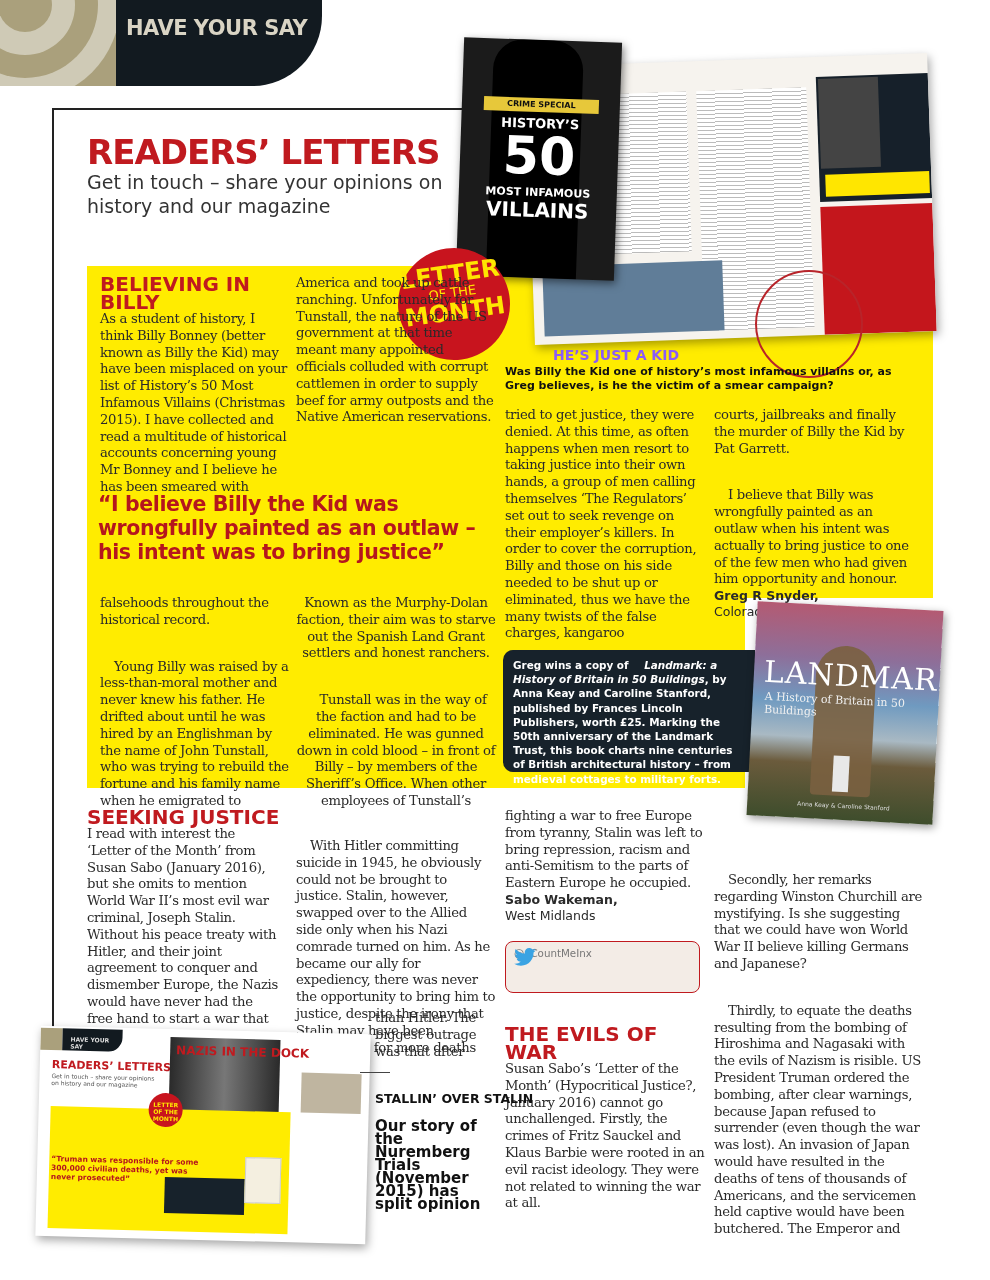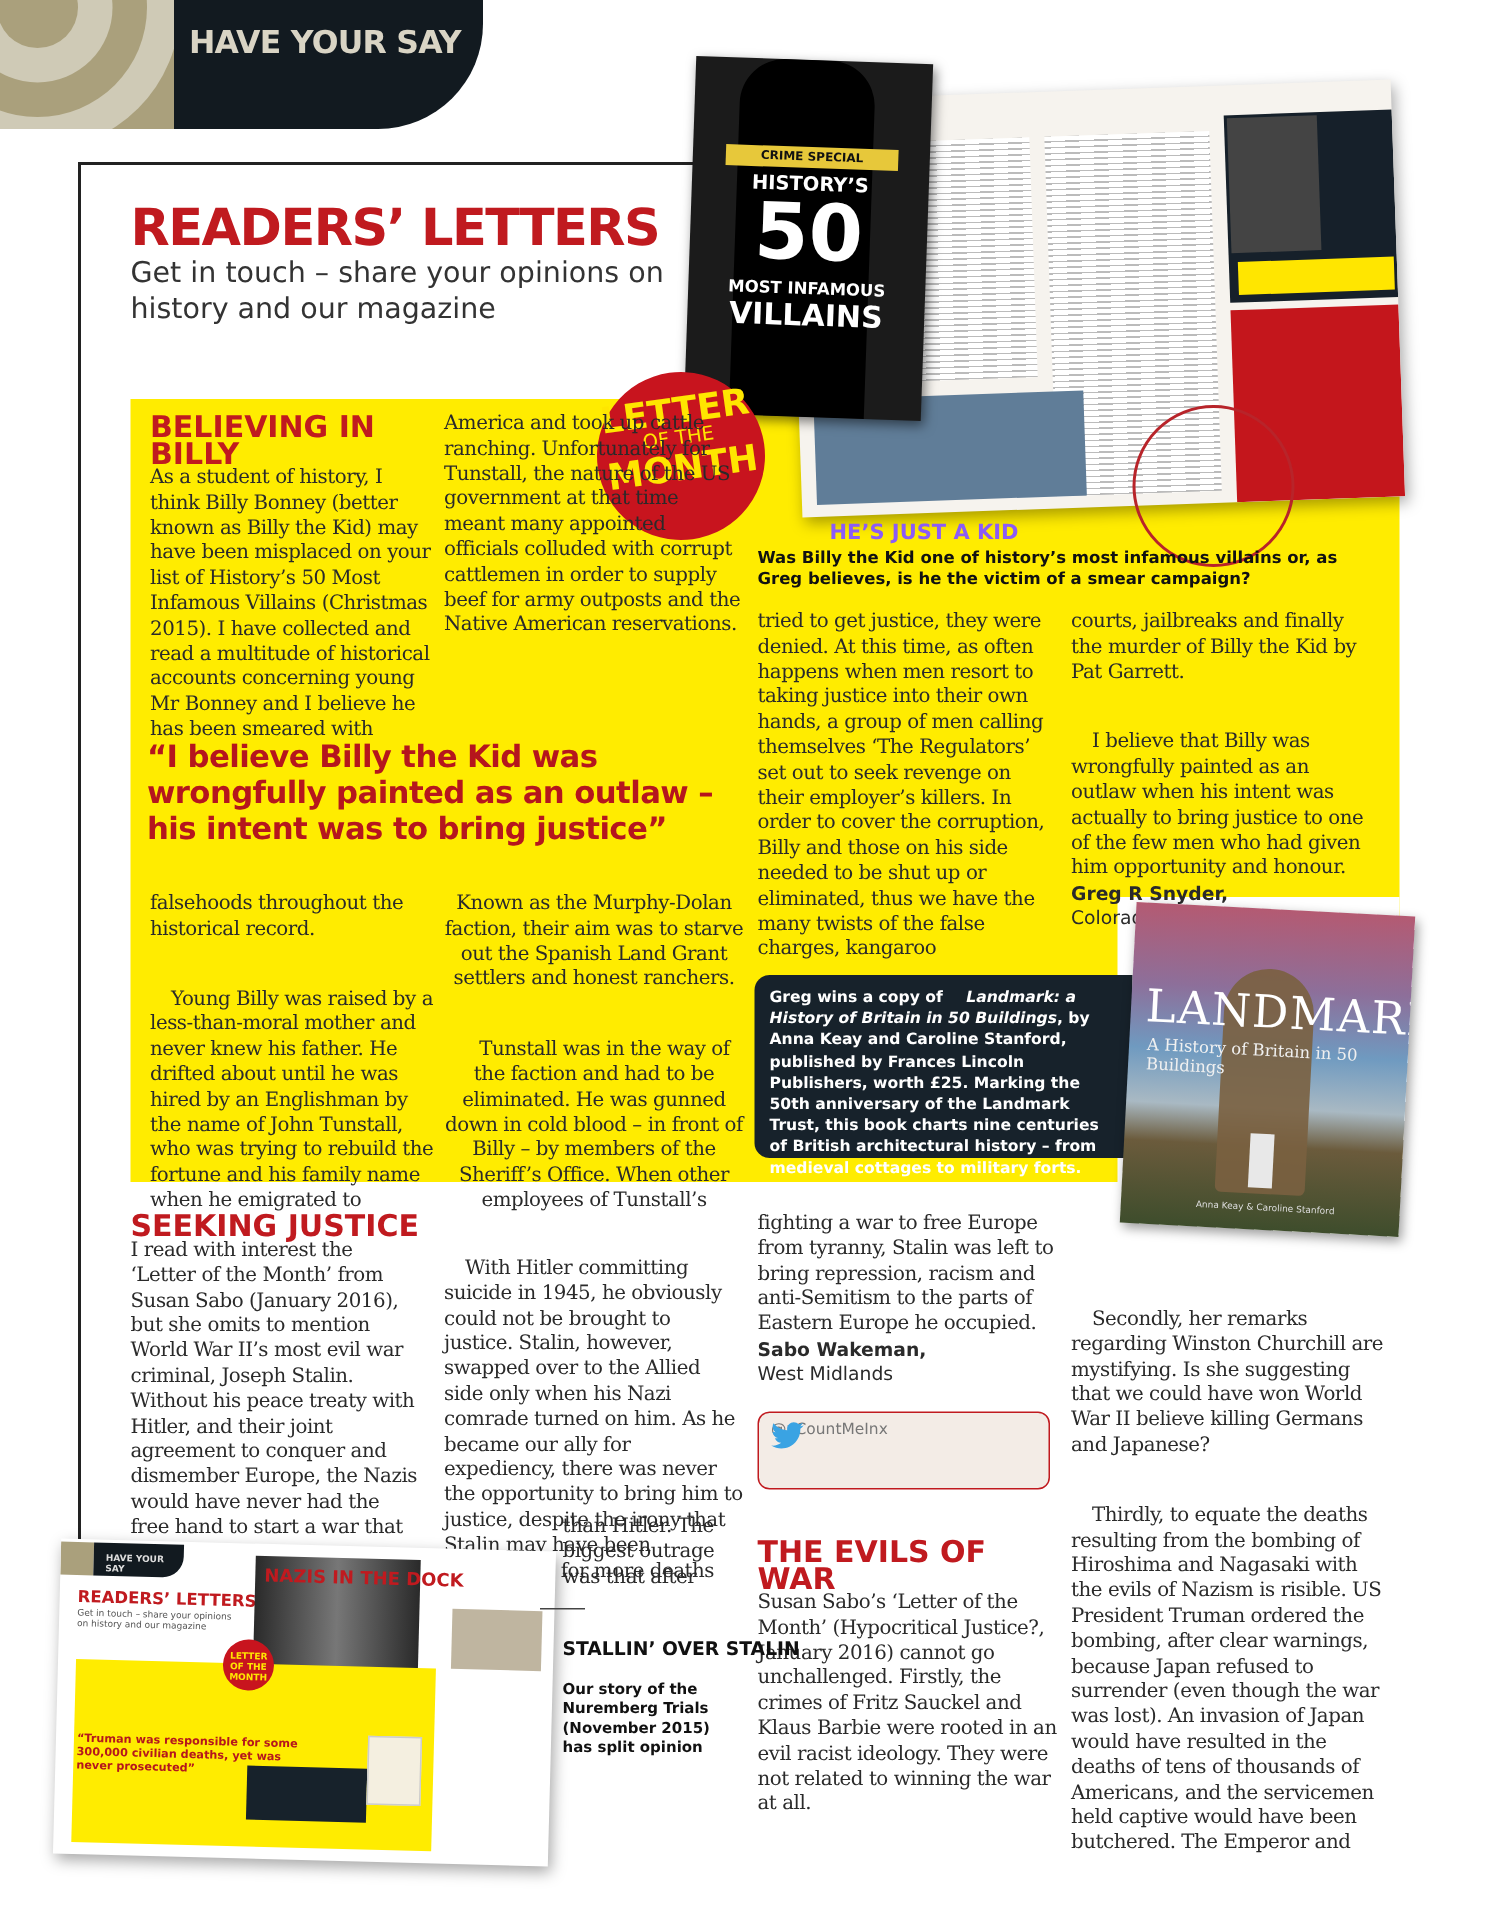--- a/index.html
+++ b/index.html
@@ -75,21 +75,21 @@
   .mini .myellow { position: absolute; left: 12px; top: 80px; width: 240px; height: 122px; background: #ffec00; }
   .mini .mquote { position: absolute; left: 14px; top: 128px; width: 150px; font-family: "DejaVu Sans", sans-serif; font-weight: bold; font-size: 7.5px; line-height: 9px; color: #b5161d; }
   .mini .mlotm { position: absolute; left: 110px; top: 64px; width: 34px; height: 34px; border-radius: 50%; background: #c8141e; color: #ffe600; font-family: "DejaVu Sans", sans-serif; font-size: 6px; font-weight: bold; text-align: center; padding-top: 8px; line-height: 7px; }
   .mini .mphoto { position: absolute; left: 130px; top: 8px; width: 110px; height: 90px; background: linear-gradient(90deg,#2a2a2a,#777,#2a2a2a); }
   .mini .mnazis { position: absolute; left: 136px; top: 14px; font-family: "DejaVu Sans", sans-serif; font-weight: bold; font-size: 12px; color: #c01a1f; }
   .mini .mbook { position: absolute; left: 208px; top: 126px; width: 36px; height: 46px; background: #f4efe0; border: 1px solid #ccc; }
   .mini .mdark { position: absolute; left: 128px; top: 148px; width: 80px; height: 36px; background: #17222b; }
   .mini .mside { position: absolute; left: 262px; top: 40px; width: 60px; height: 40px; background: #bfb5a0; }
 
   .stallin-h { position: absolute; left: 375px; top: 1092px; font-family: "DejaVu Sans", sans-serif; font-weight: bold; font-size: 12.5px; line-height: 13.5px; color: #111; }
-  .stallin-s { position: absolute; left: 375px; top: 1120px; width: 120px; font-family: "DejaVu Sans", sans-serif; font-weight: bold; font-size: 10px; line-height: 13px; color: #111; }
+  .stallin-s { position: absolute; left: 375px; top: 1120px; width: 120px; font-family: "DejaVu Sans", sans-serif; font-weight: bold; font-size: 15px; line-height: 13px; color: #111; }
   .line-h { position: absolute; height: 1px; background: #444; }
 </style>
 </head>
 <body>
 
 <div class="hdr-target">
   <div class="ring" style="left:-70px;top:-90px;width:190px;height:190px;background:#cfcab6;"></div>
   <div class="ring" style="left:-48px;top:-68px;width:146px;height:146px;background:#aaa07c;"></div>
   <div class="ring" style="left:-25px;top:-45px;width:100px;height:100px;background:#cfcab6;"></div>
   <div class="ring" style="left:-2px;top:-22px;width:54px;height:54px;background:#aaa07c;"></div>

